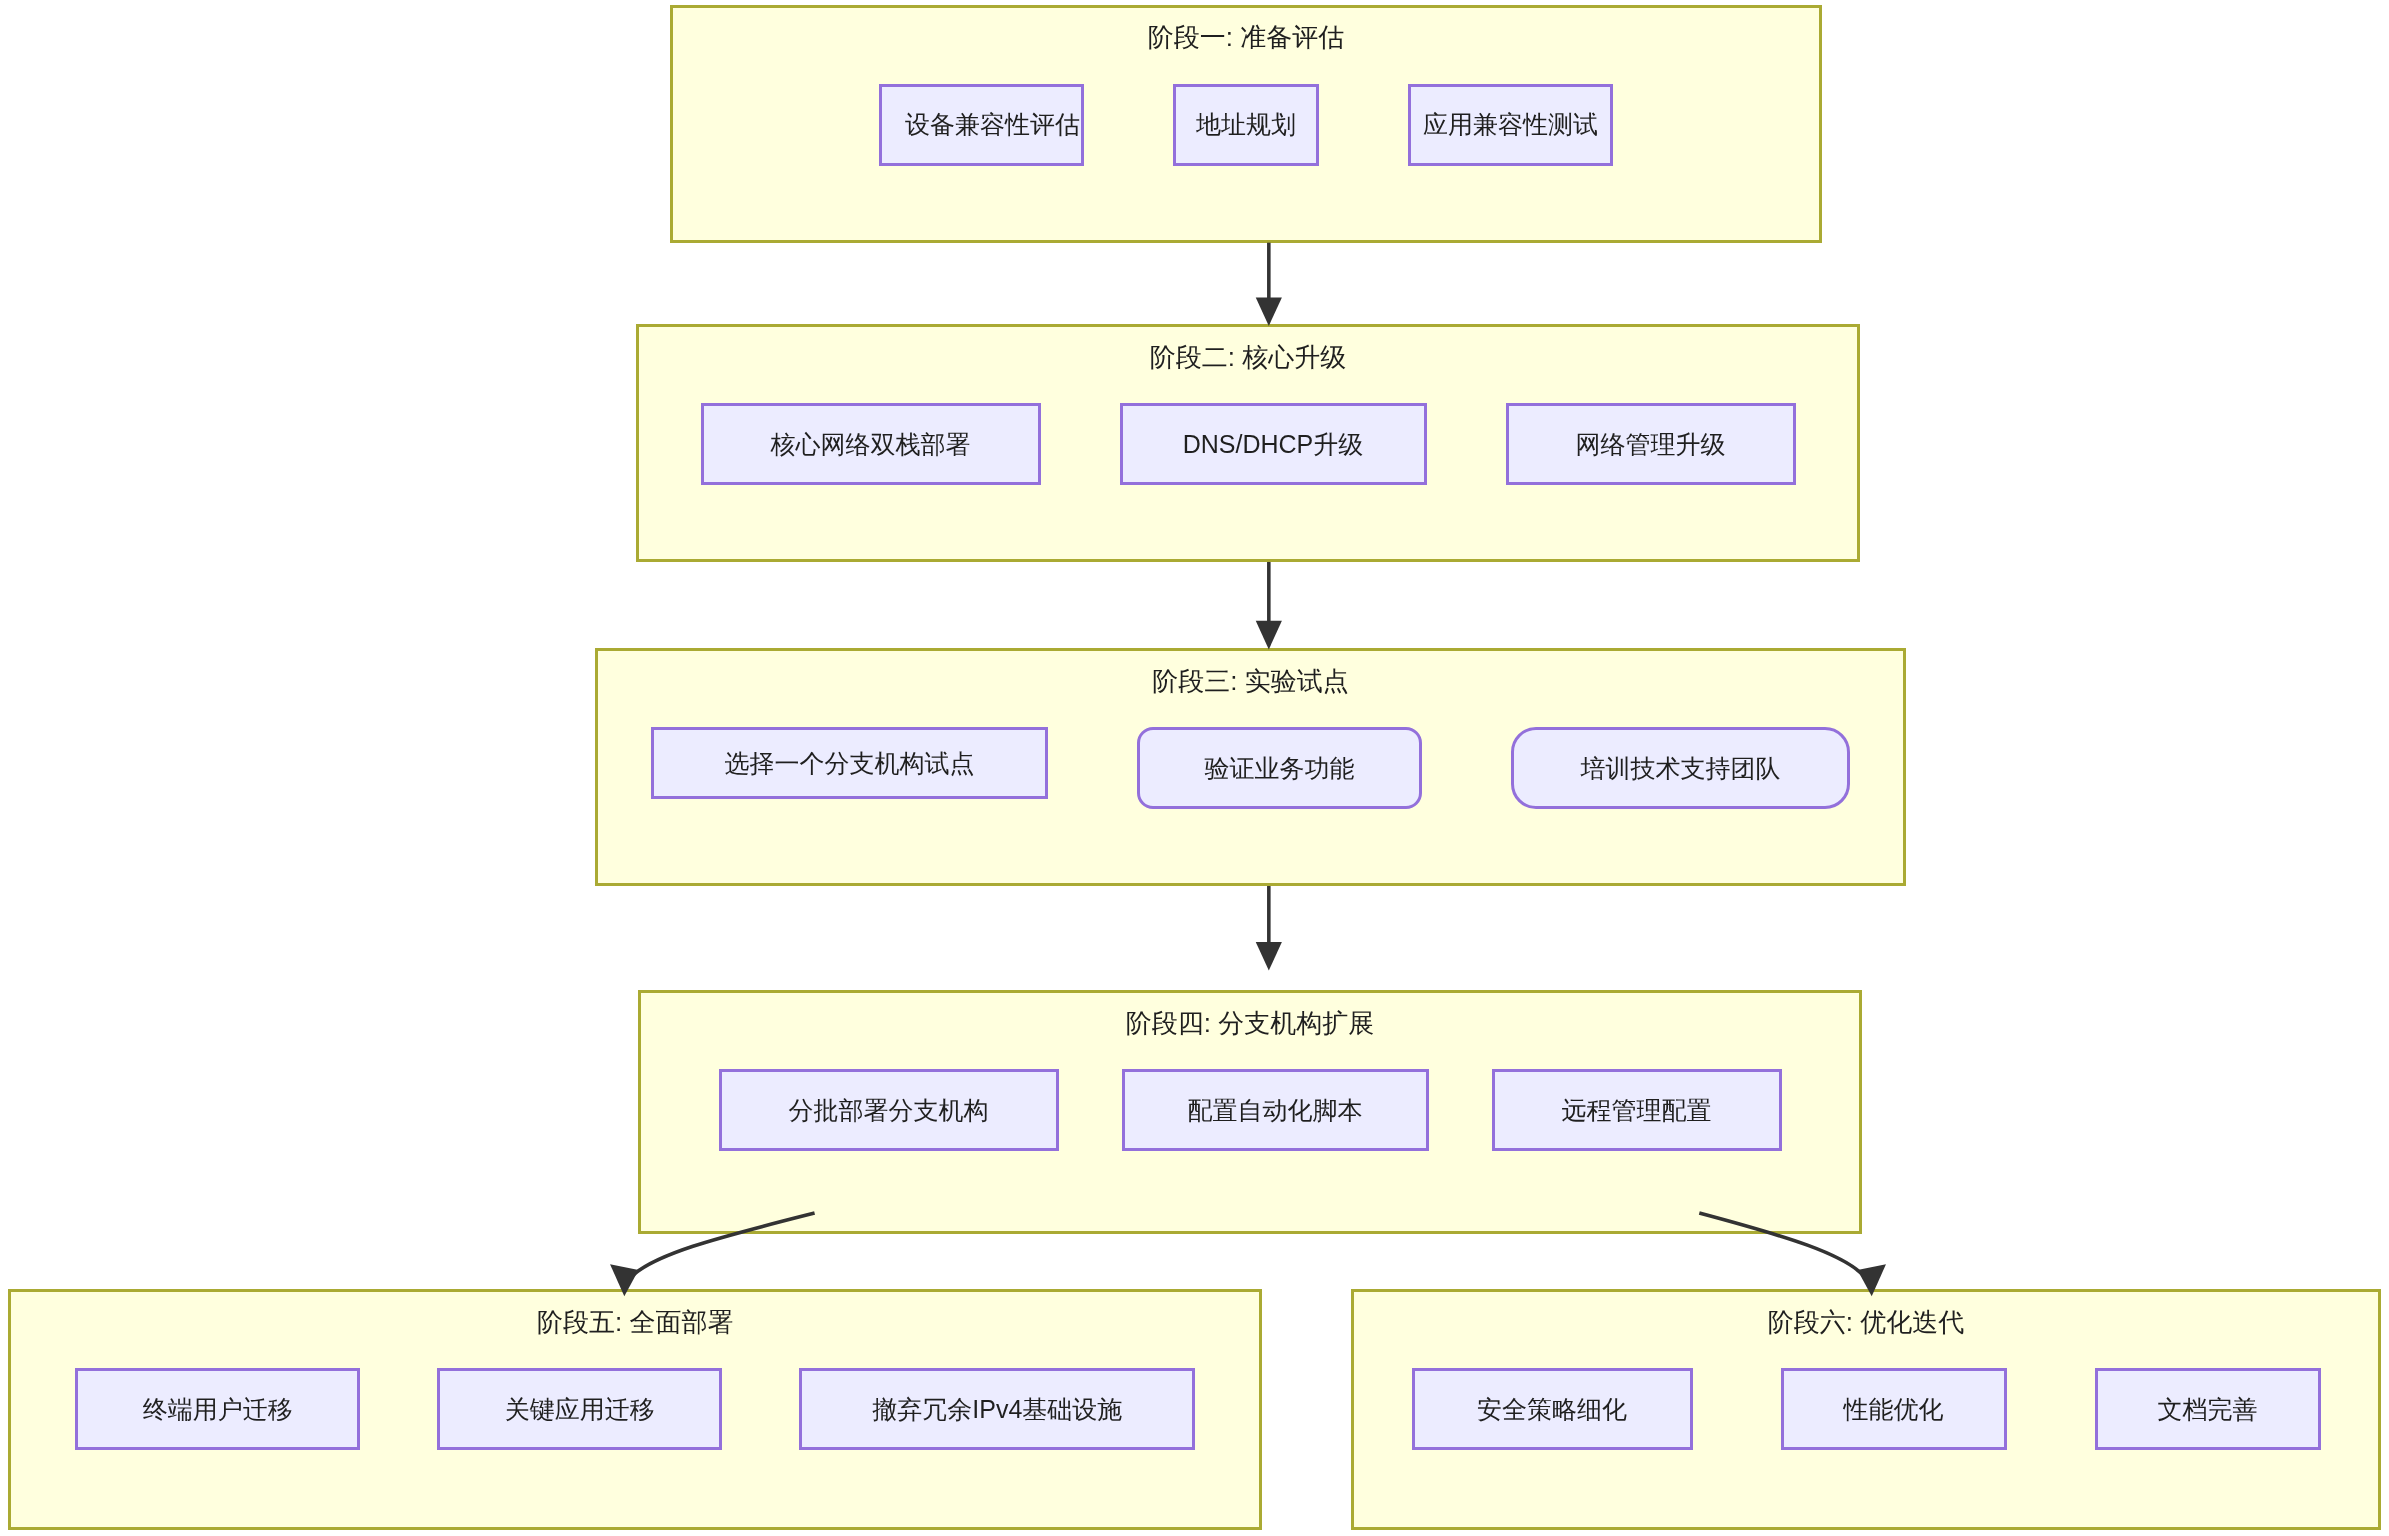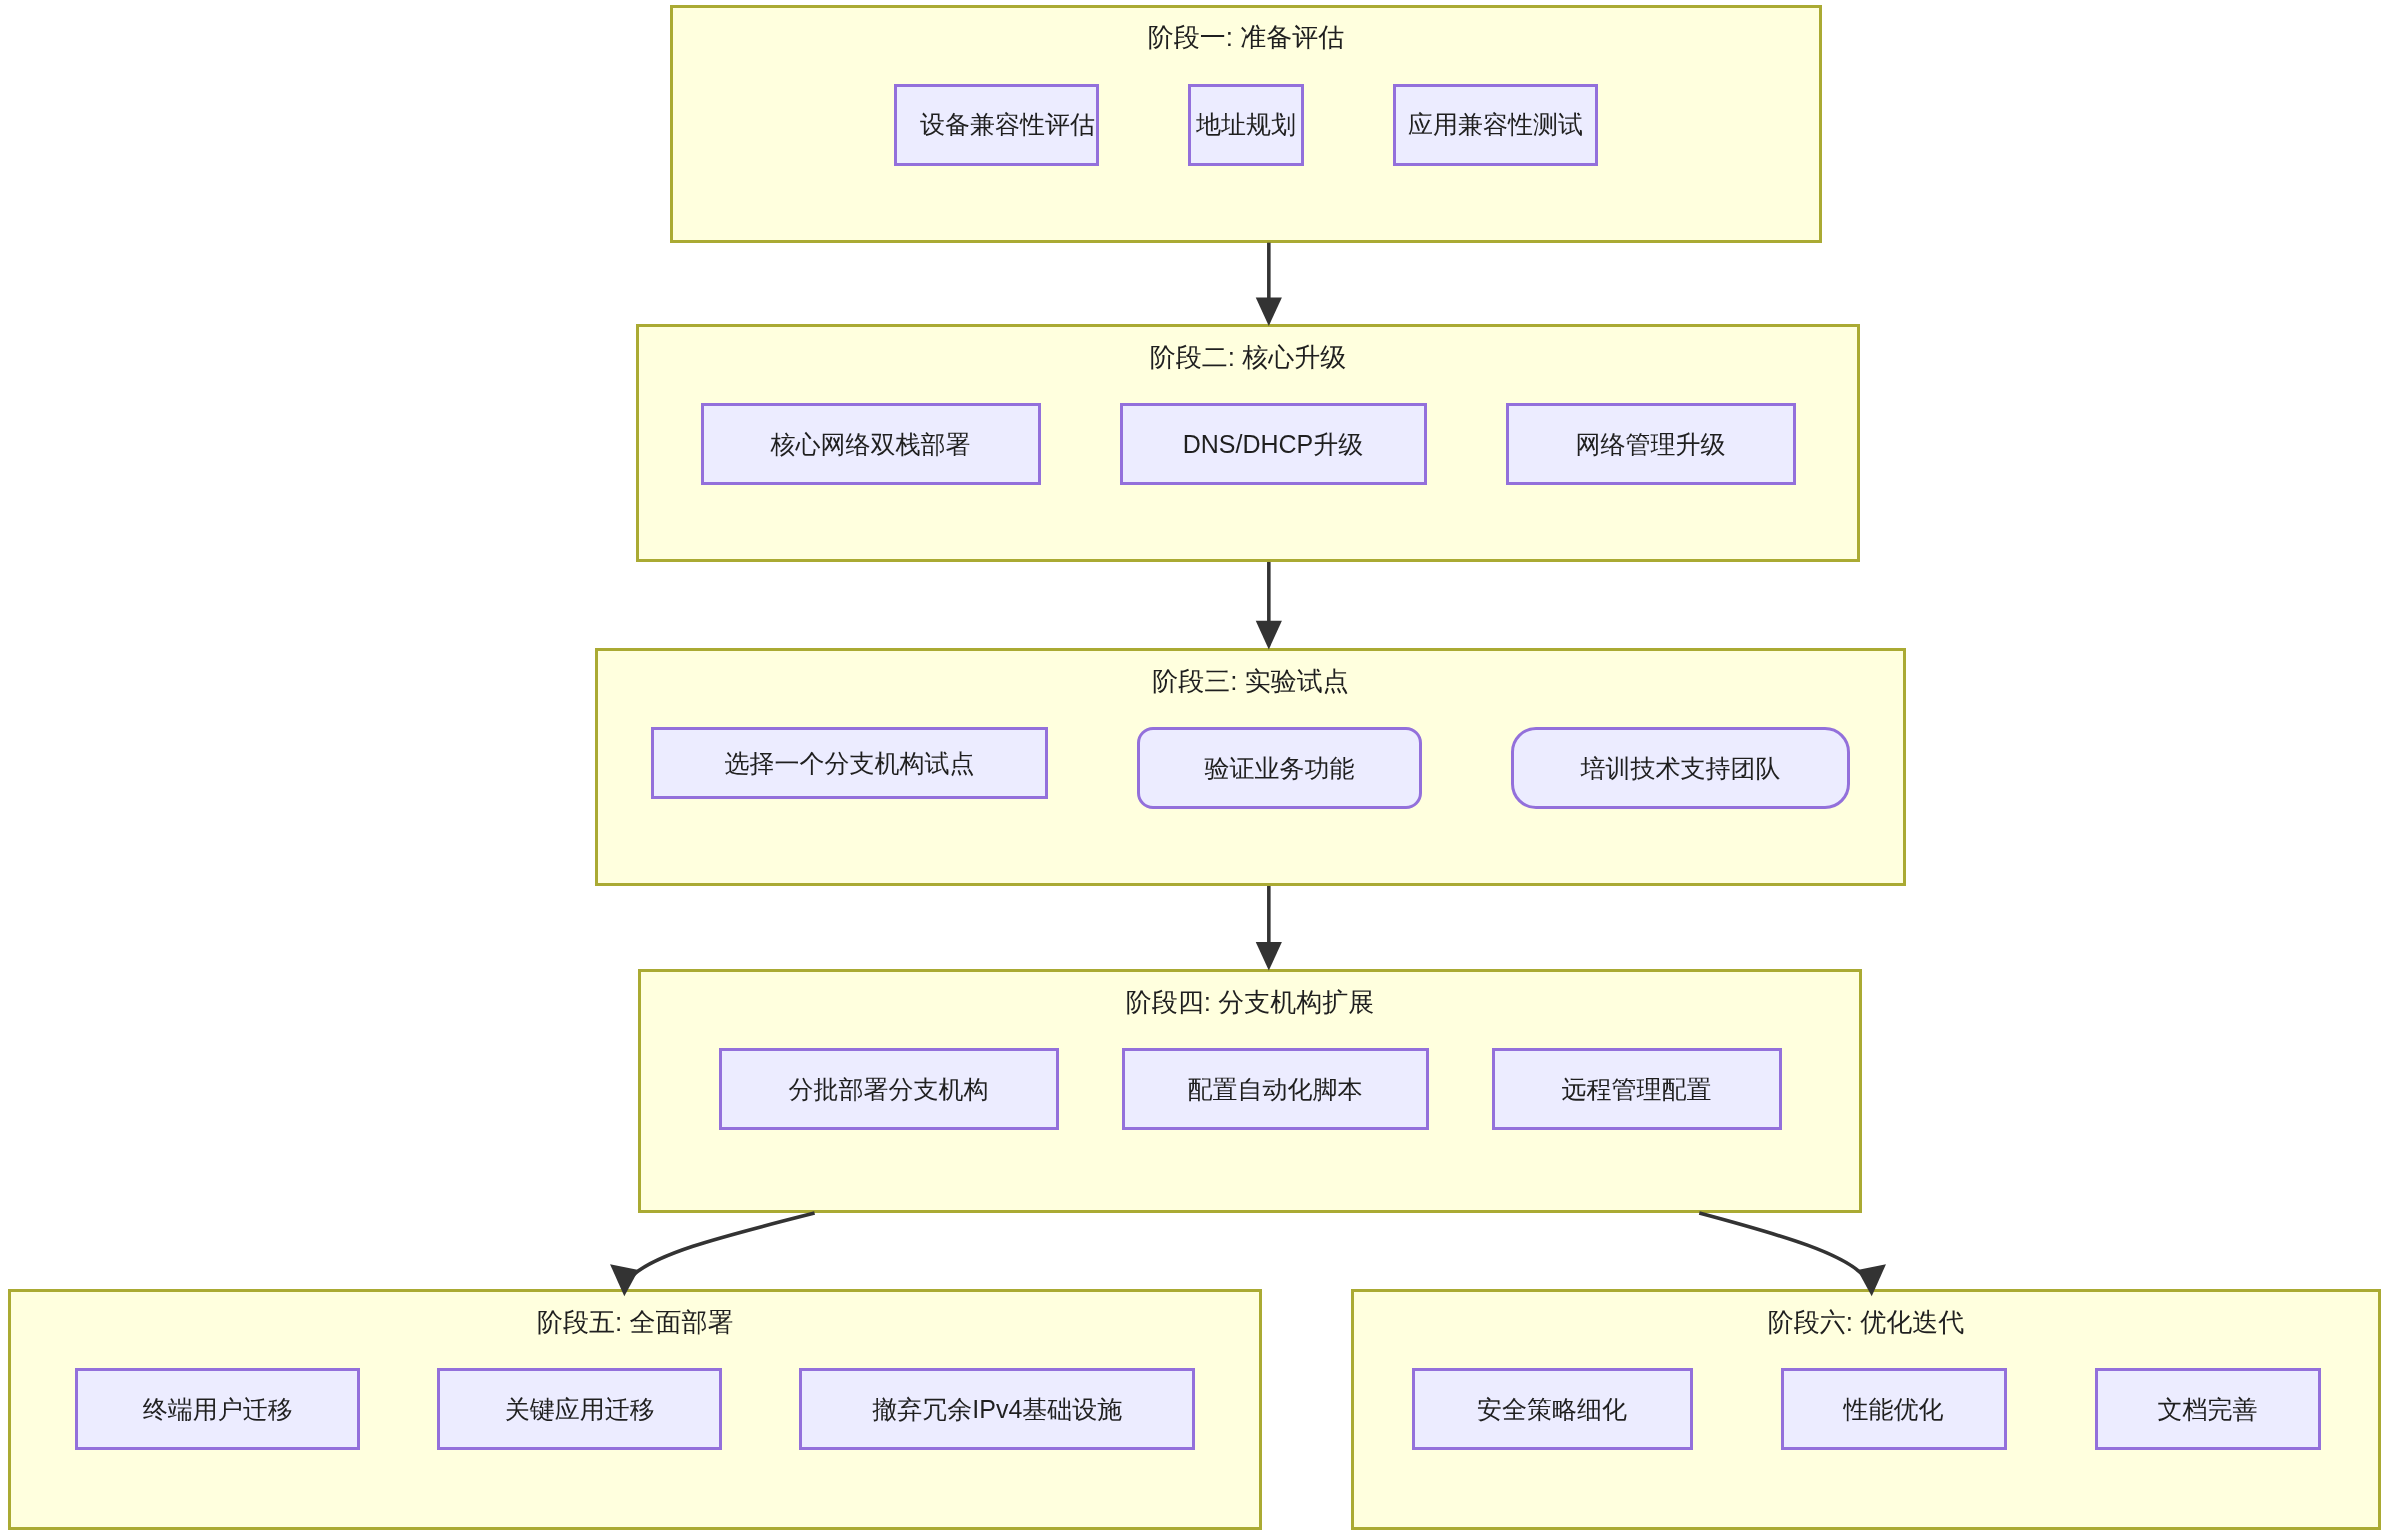--- a/index.html
+++ b/index.html
@@ -54,21 +54,21 @@
 </style>
 </head>
 <body>
 
 <div id="stage">
 
   <div class="phase" style="left:670px;top:4.8px;width:1152px;height:238px;">
     <div class="phase-title">阶段一: 准备评估</div>
     <div class="node-row" style="top:76px;gap:89px;">
       <div class="node" style="width:205px;height:82px;padding-left:48px;">设备兼容性评估</div>
-      <div class="node" style="width:116px;height:82px;">地址规划</div>
+      <div class="node" style="width:146px;height:82px;">地址规划</div>
       <div class="node" style="width:205px;height:82px;">应用兼容性测试</div>
     </div>
   </div>
 
   <div class="phase" style="left:636px;top:324px;width:1224px;height:238px;">
     <div class="phase-title">阶段二: 核心升级</div>
     <div class="node-row" style="top:76px;gap:79px;">
       <div class="node" style="width:340px;height:82px;">核心网络双栈部署</div>
       <div class="node" style="width:307px;height:82px;">DNS/DHCP升级</div>
       <div class="node" style="width:290px;height:82px;">网络管理升级</div>
@@ -77,21 +77,21 @@
 
   <div class="phase" style="left:595px;top:648px;width:1311px;height:238px;">
     <div class="phase-title">阶段三: 实验试点</div>
     <div class="node-row" style="top:76px;gap:89px;">
       <div class="node" style="width:397px;height:72px;">选择一个分支机构试点</div>
       <div class="node" style="width:285px;height:82px;border-radius:16px;">验证业务功能</div>
       <div class="node" style="width:339px;height:82px;border-radius:25px;">培训技术支持团队</div>
     </div>
   </div>
 
-  <div class="phase" style="left:638px;top:969px;width:1224px;height:244px;">
+  <div class="phase" style="left:638px;top:990px;width:1224px;height:244px;">
     <div class="phase-title">阶段四: 分支机构扩展</div>
     <div class="node-row" style="top:76px;gap:63px;">
       <div class="node" style="width:340px;height:82px;">分批部署分支机构</div>
       <div class="node" style="width:307px;height:82px;">配置自动化脚本</div>
       <div class="node" style="width:290px;height:82px;">远程管理配置</div>
     </div>
   </div>
 
   <div class="phase" style="left:8.3px;top:1289px;width:1254px;height:241px;">
     <div class="phase-title">阶段五: 全面部署</div>

